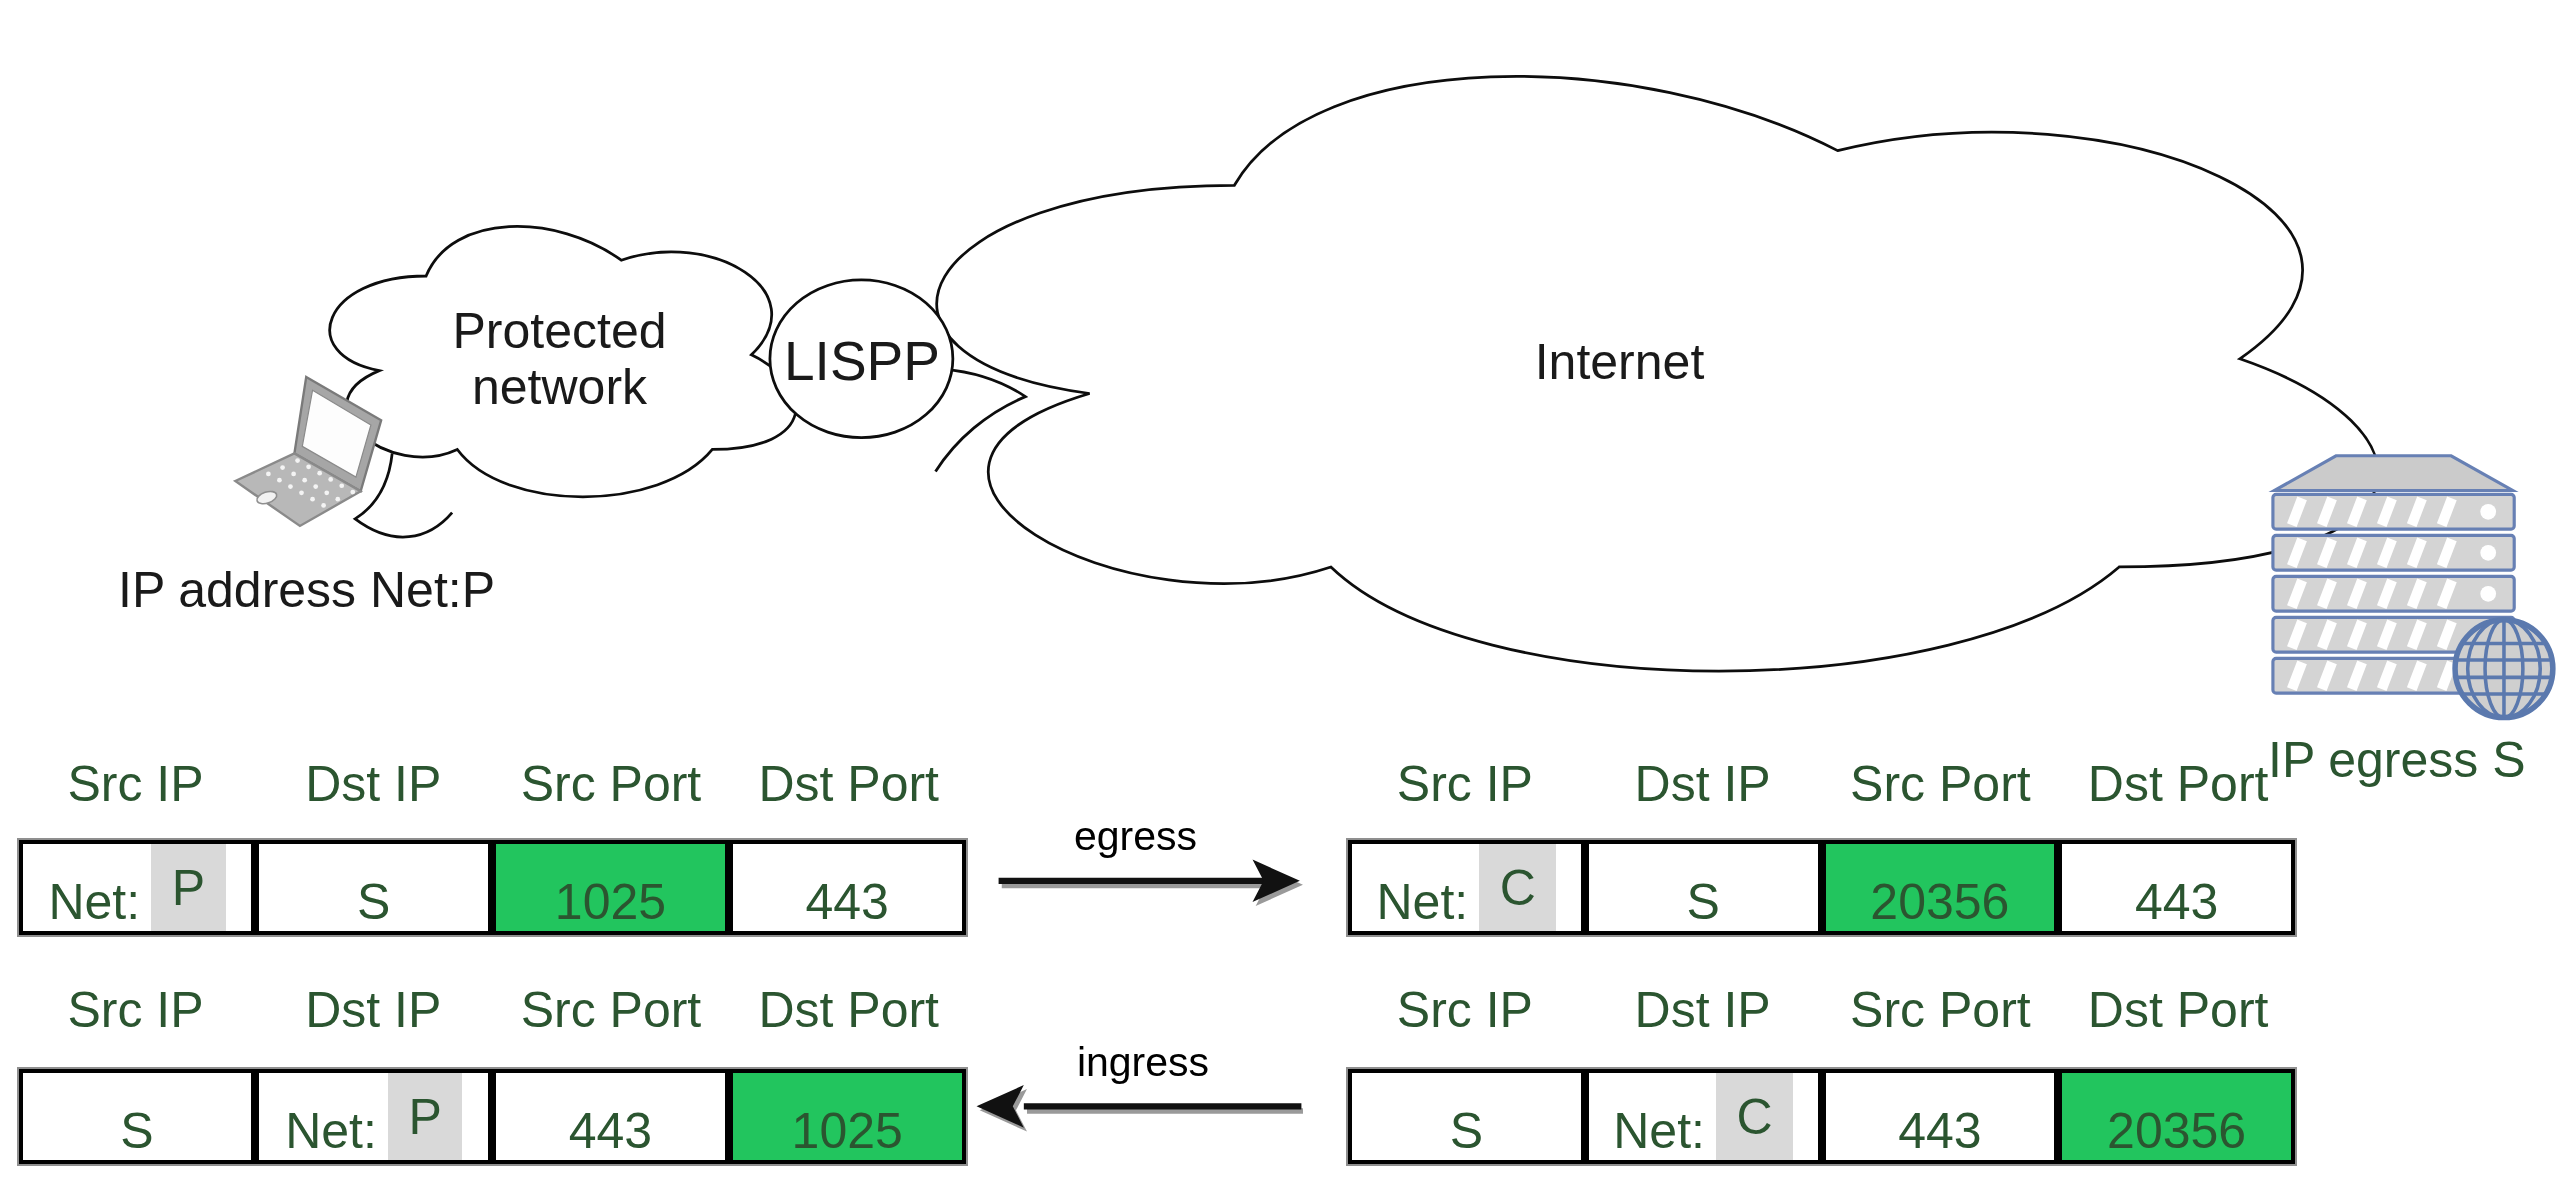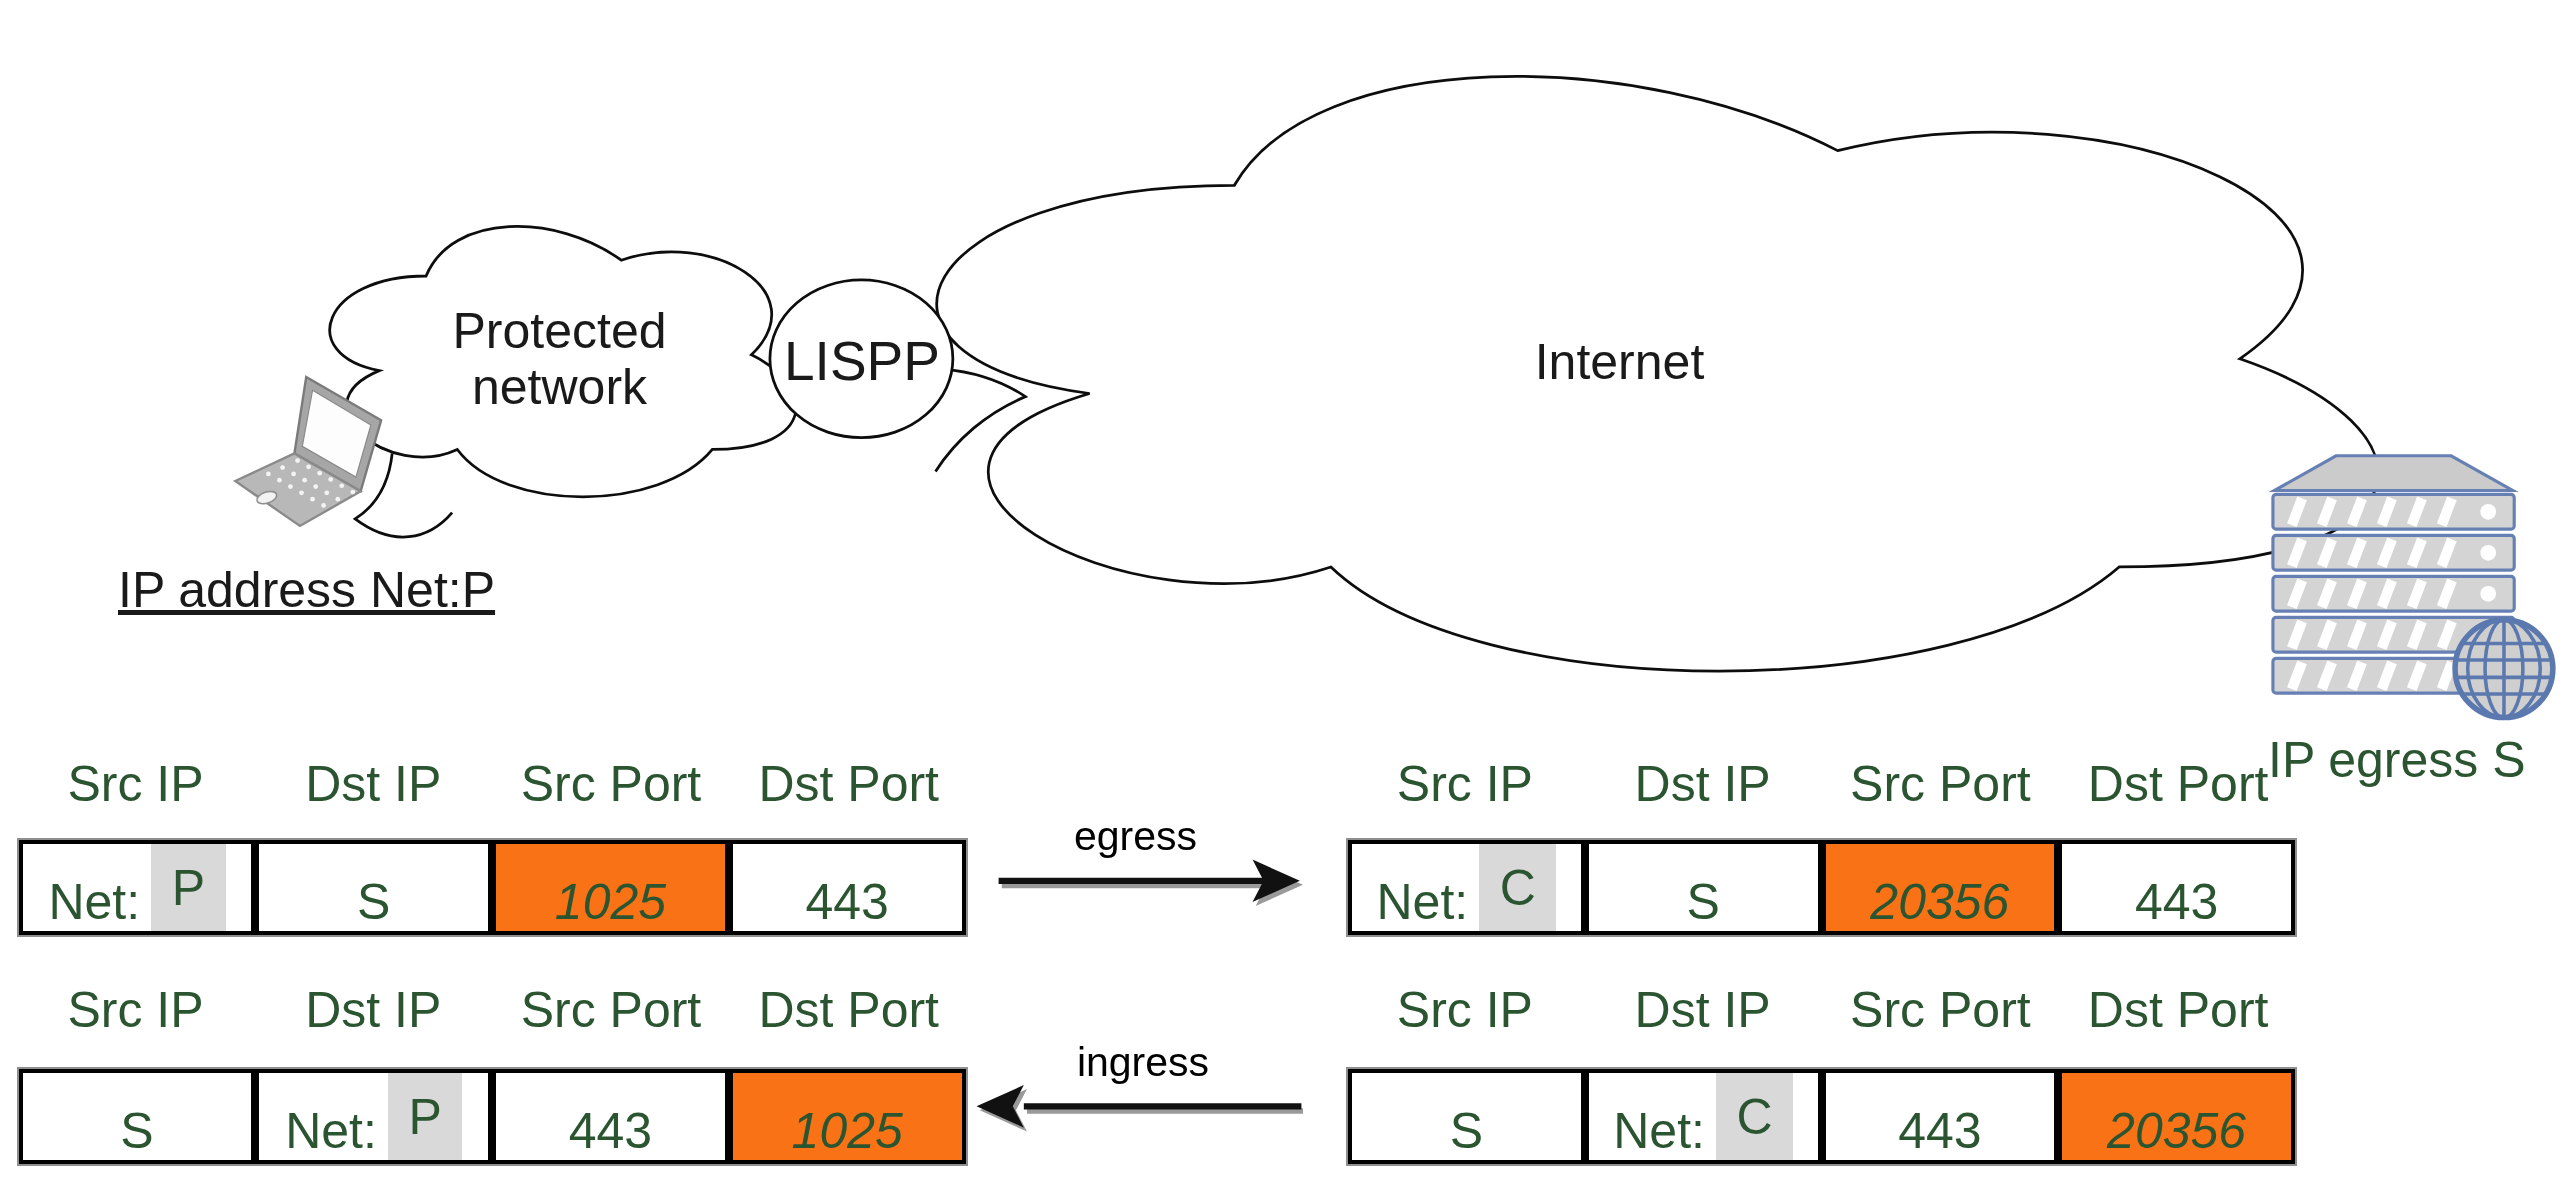--- a/index.html
+++ b/index.html
@@ -50,21 +50,21 @@
     box-sizing:border-box;
     border:4px solid #000000;
     background:#ffffff;
     display:flex;
     align-items:flex-end;
     justify-content:center;
     font-size:50px;
     color:#2b5530;
     overflow:hidden;
   }
-  .cell[data-shaded="true"]{background:#f97316;font-style:italic;}
+  .cell[data-shaded="true"]{background:#22c55e;}
   .hl{
     margin-left:11px;
     padding:0 20.5px;
     align-self:stretch;
     display:flex;
     align-items:center;
     background:#d9d9d9;
   }
   .hl:empty{display:none;margin:0;padding:0;}
 </style>
@@ -168,21 +168,21 @@
     </g>
 
     <g>
       <line x1="1302" y1="1409" x2="1652" y2="1409" stroke="#9a9a9a" stroke-width="7"></line>
       <polygon points="1242,1408 1302,1381 1288,1408 1302,1435" fill="#9a9a9a"></polygon>
       <line x1="1298" y1="1403" x2="1650" y2="1403" stroke="#111111" stroke-width="8"></line>
       <polygon points="1238,1403 1298,1376 1284,1403 1298,1430" fill="#111111"></polygon>
     </g>
   </svg>
 
-  <div class="label" style="left:118px;top:562px;text-decoration:underline;">IP address Net:P</div>
+  <div class="label" style="left:118px;top:562px;">IP address Net:P</div>
 
   <div class="label center cloud-label" style="left:394px;top:303px;width:331px;">
     <div>Protected</div>
     <div>network</div>
   </div>
 
   <div class="label center lispp-label" style="left:775px;top:331px;width:174px;">LISPP</div>
 
   <div class="label center cloud-label" style="left:1501px;top:323px;width:237px;margin-top:11px;">Internet</div>
 

